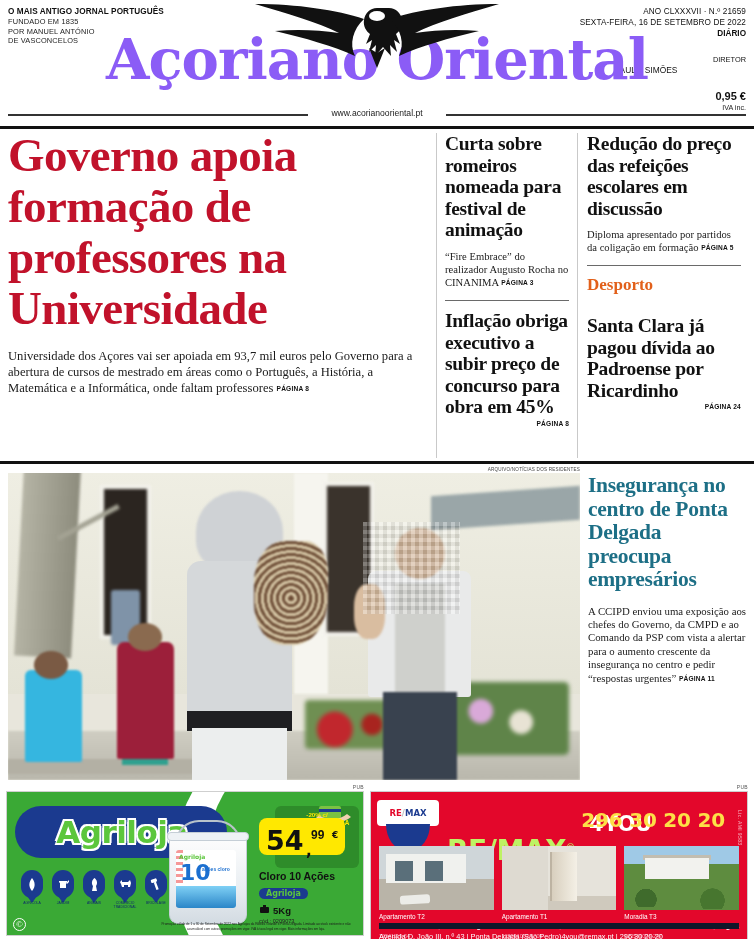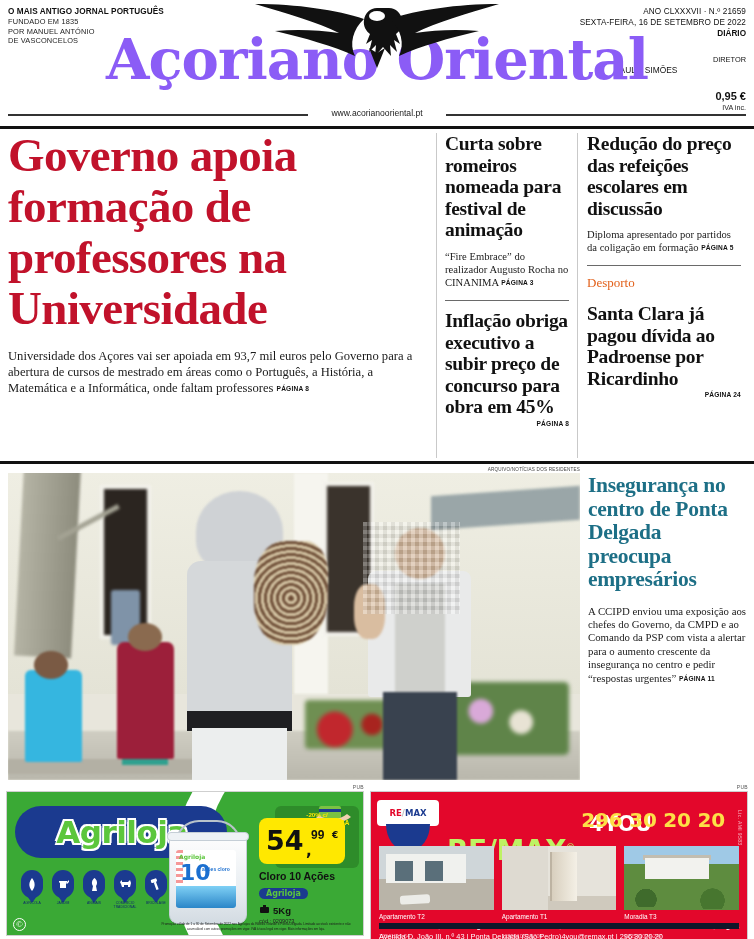--- a/index.html
+++ b/index.html
@@ -106,24 +106,24 @@
   .mid-sub, .r-sub {
     font-family: "Liberation Serif", serif;
     font-size: 10.6px;
     line-height: 13.2px;
     color: #1a1a1a;
     margin-top: 9px;
   }
   .hrule { height:1px; background:#6a6a6a; margin: 11px 0 9px 0; }
   .kicker {
     font-family: "Liberation Serif", serif;
-    font-weight: normal;
-    font-size: 13px;
+    font-weight: bold;
+    font-size: 17px;
     color: #e2601a;
-    margin-bottom: 12px;
+    margin-bottom: 20px;
   }
 
   .botbar { position:absolute; left:0; right:0; top:461px; height:3px; background:#111; }
 
   
   .photoarea { position:absolute; left:8px; top:466px; width: 572px; }
   .photocredit {
     font-family:"Liberation Sans", sans-serif;
     font-size: 4.6px;
     color:#444;
@@ -202,21 +202,21 @@
                      font-size:6px; font-weight:bold; color:#5cc63c; }
   .bucket .lbl .b2 { position:absolute; left:4px; top:12px; font-family:"DejaVu Sans",sans-serif;
                      font-size:22px; font-weight:bold; color:#1b6fd0; line-height:22px; }
   .bucket .lbl .b3 { position:absolute; left:26px; top:16px; font-family:"Liberation Sans",sans-serif;
                      font-size:5px; font-weight:bold; color:#1b6fd0; line-height:6px; width:32px; }
   .bucket .lbl .wave { position:absolute; left:0; bottom:0; width:100%; height:22px;
                        background: linear-gradient(180deg,#7fd0f5,#2b86c8); }
   .bucket .lbl .stripe { position:absolute; left:0; top:0; width:7px; height:100%;
                          background: repeating-linear-gradient(180deg,#e44,#e44 3px,#fff 3px,#fff 6px); opacity:.55;}
 
-  .price-yellow { position:absolute; left: 252px; top: 26px; width: 86px; height: 46px;
+  .price-yellow { position:absolute; left: 252px; top: 26px; width: 86px; height: 37px;
                   background:#ffe800; border-radius: 8px; }
   .price-yellow .big { position:absolute; left: 7px; top: 9px; font-family:"DejaVu Sans",sans-serif;
                        font-weight:bold; font-size: 27px; color:#111; line-height:27px; }
   .price-yellow .cents { position:absolute; left: 52px; top: 10px; font-family:Liberation Sans, sans-serif;
                          font-weight:bold; font-size: 12px; color:#111; }
   .price-yellow .eur { position:absolute; left: 73px; top: 12px; font-family:"DejaVu Sans",sans-serif;
                        font-weight:bold; font-size: 9px; color:#111; }
   .price-yellow .comma { position:absolute; left: 47px; top: 24px; font-family:"DejaVu Sans",sans-serif;
                          font-weight:bold; font-size: 15px; color:#111; }
 

